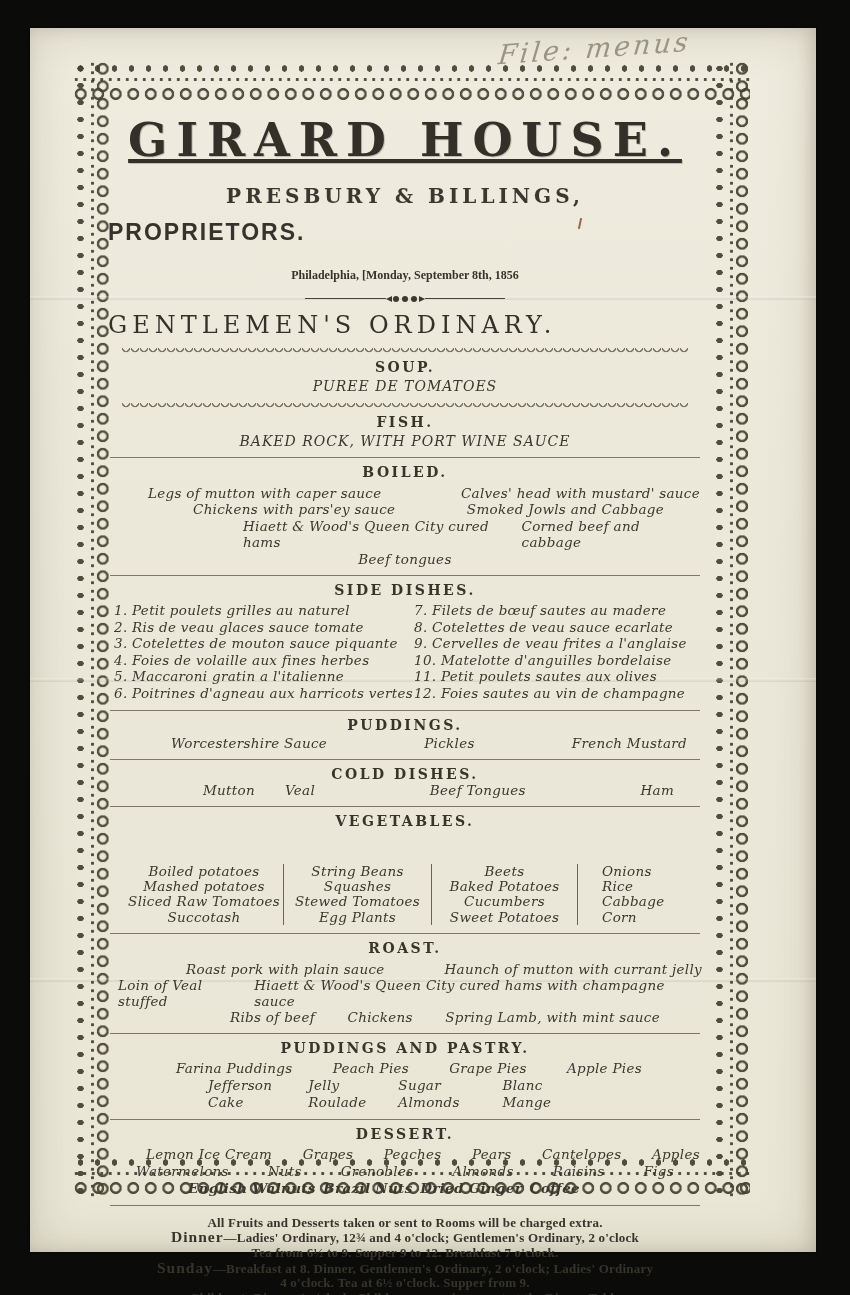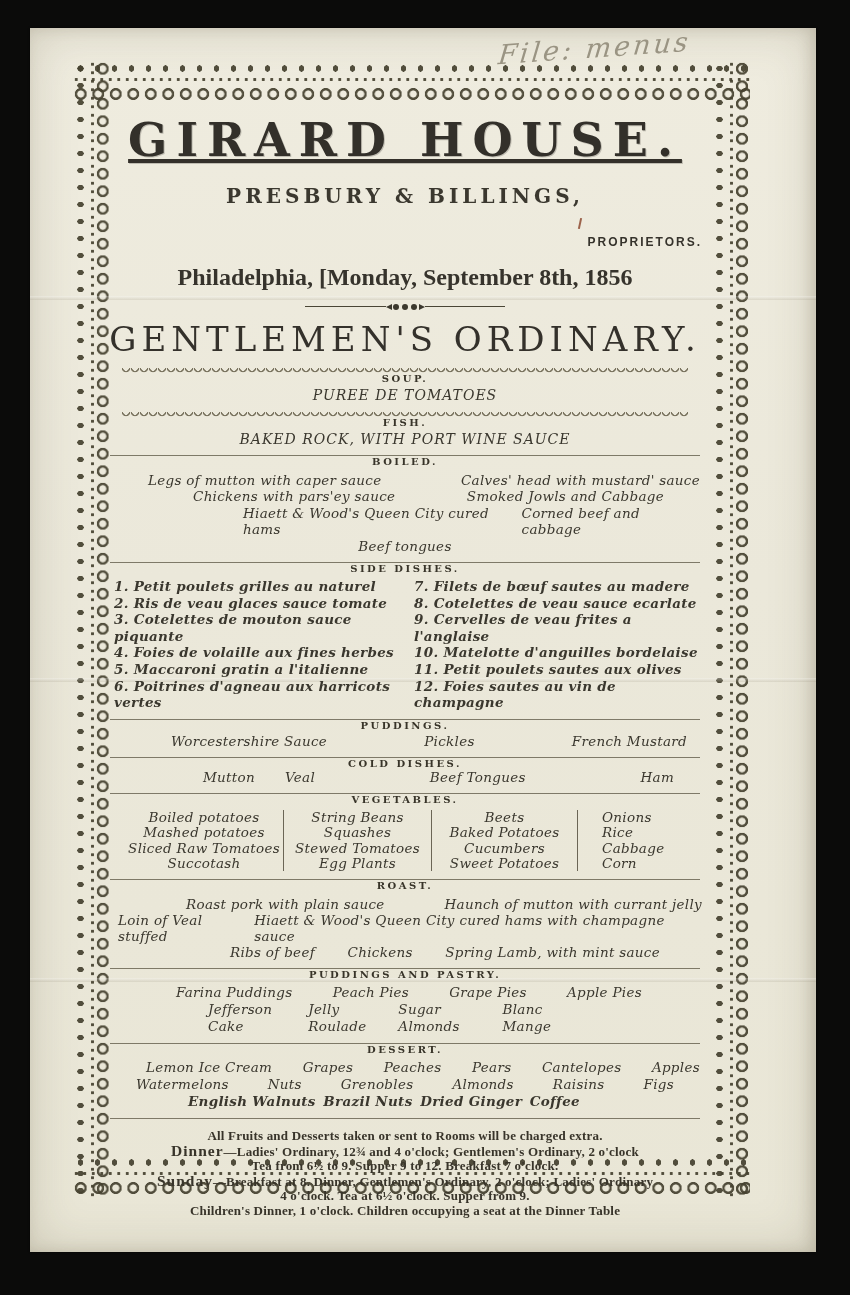--- a/index.html
+++ b/index.html
@@ -45,72 +45,72 @@
   .ink-tick { position:absolute; left:549px; top:190px; width:2px; height:11px;
       background:#8d4a30; transform:rotate(12deg); opacity:.85; }
 
   
   .content { position:absolute; left:78px; top:84px; width:594px; }
 
   .title { font-size:46px; line-height:1.25; font-weight:bold; letter-spacing:9px;
            text-align:center; color:#33302a; text-shadow:1px 1px 0 rgba(51,48,42,.25);text-decoration:underline; }
   .names { margin-top:14px; text-align:center; font-size:20px; font-weight:bold;
            letter-spacing:4px; color:#3b382f; }
-  .prop  { margin-top:27px; text-align:right; font-size:12px; font-weight:bold;
+  .prop  { margin-top:11px; text-align:left; font-size:23px; font-weight:bold;
            letter-spacing:2px; font-family:"Liberation Sans", sans-serif; color:#36332c; }
-  .dateline { margin-top:15px; text-align:center; font-size:24px; font-weight:bold;
+  .dateline { margin-top:22px; text-align:center; font-size:12px; font-weight:bold;
            font-family:"Liberation Serif", serif; color:#36332c; }
 
   .orn-divider { margin:13px auto 0; width:200px; display:flex; align-items:center;
            justify-content:center; }
   .orn-divider .ln { height:1.5px; flex:1; background:#4a4636; }
   .orn-divider .tip { width:0; height:0; border-top:3px solid transparent;
            border-bottom:3px solid transparent; }
   .orn-divider .tip.l { border-right:6px solid #3c392e; }
   .orn-divider .tip.r { border-left:6px solid #3c392e; }
   .orn-divider .dot { width:6px; height:6px; border-radius:50%; background:#3c392e; margin:0 1.5px; }
 
-  .subtitle { margin-top:9px; text-align:center; font-size:34px; letter-spacing:5px;
+  .subtitle { margin-top:9px; font-size:24px; letter-spacing:5px;
            color:#34312b; }
 
   .rule { border:none; border-top:1px solid rgba(90,84,66,.75); margin:8px 2px 0; }
   .wavy { height:5px; margin:9px 14px 0; border:none;
       background-image:radial-gradient(circle at 4px 0px, transparent 2.6px, rgba(110,103,82,.9) 3px 3.9px, transparent 4.6px);
       background-size:9px 5px; background-repeat:repeat-x; }
 
-  h3.sec { font-size:10px; font-weight:bold; letter-spacing:2.5px; text-align:center;
-           color:#383429; }
+  h3.sec { font-size:14px; font-weight:bold; letter-spacing:2.5px; text-align:center;
+           margin-top:6px; color:#383429; }
   .it { font-style:italic; font-size:13.5px; letter-spacing:.3px; }
   .row { display:flex; justify-content:space-between; line-height:16.5px; }
 
   
   .solo { text-align:center; margin-top:3px; font-size:14px; letter-spacing:1px; }
 
   
   .boiled .r1 { padding:0 2px 0 40px; margin-top:5px; }
   .boiled .r2 { padding:0 38px 0 85px; }
   .boiled .r3 { padding:0 4px 0 135px; }
   .boiled .r4 { justify-content:center; }
 
   
   .sides { display:flex; padding-left:6px; margin-top:4px; }
   .sides .col { width:300px; }
   .sides .col + .col { flex:1; }
-  .sides .col div { line-height:16.6px;font-weight:bold; }
+  .sides .col div { line-height:16.6px; }
 
   
   .relish-row { padding:0 15px 0 63px; margin-top:2px; }
   .cold-row   { display:flex; padding:0 28px 0 95px; line-height:16px; }
   .cold-row .sp2 { margin-left:30px; }
   .cold-row .sp3 { margin:0 auto; }
 
   
   .veg { display:grid; grid-template-columns:158px 148px 146px 108px; width:560px;
          margin:5px auto 0; }
-  .veg .vcol { text-align:center; }
+  .veg .vcol { text-align:center;margin-top:30px; }
   .veg .vcol + .vcol { border-left:1px solid rgba(75,69,52,.8); }
   .veg .vcol.last { text-align:left; padding-left:24px; }
   .veg .vcol div { line-height:15.2px; }
 
   
   .roast .r1 { padding:0 0 0 78px; margin-top:5px; line-height:16px; }
   .roast .r2 { padding:0 0 0 10px; line-height:16px; }
   .roast .r3 { padding:0 42px 0 122px; line-height:16px; }
 
   

